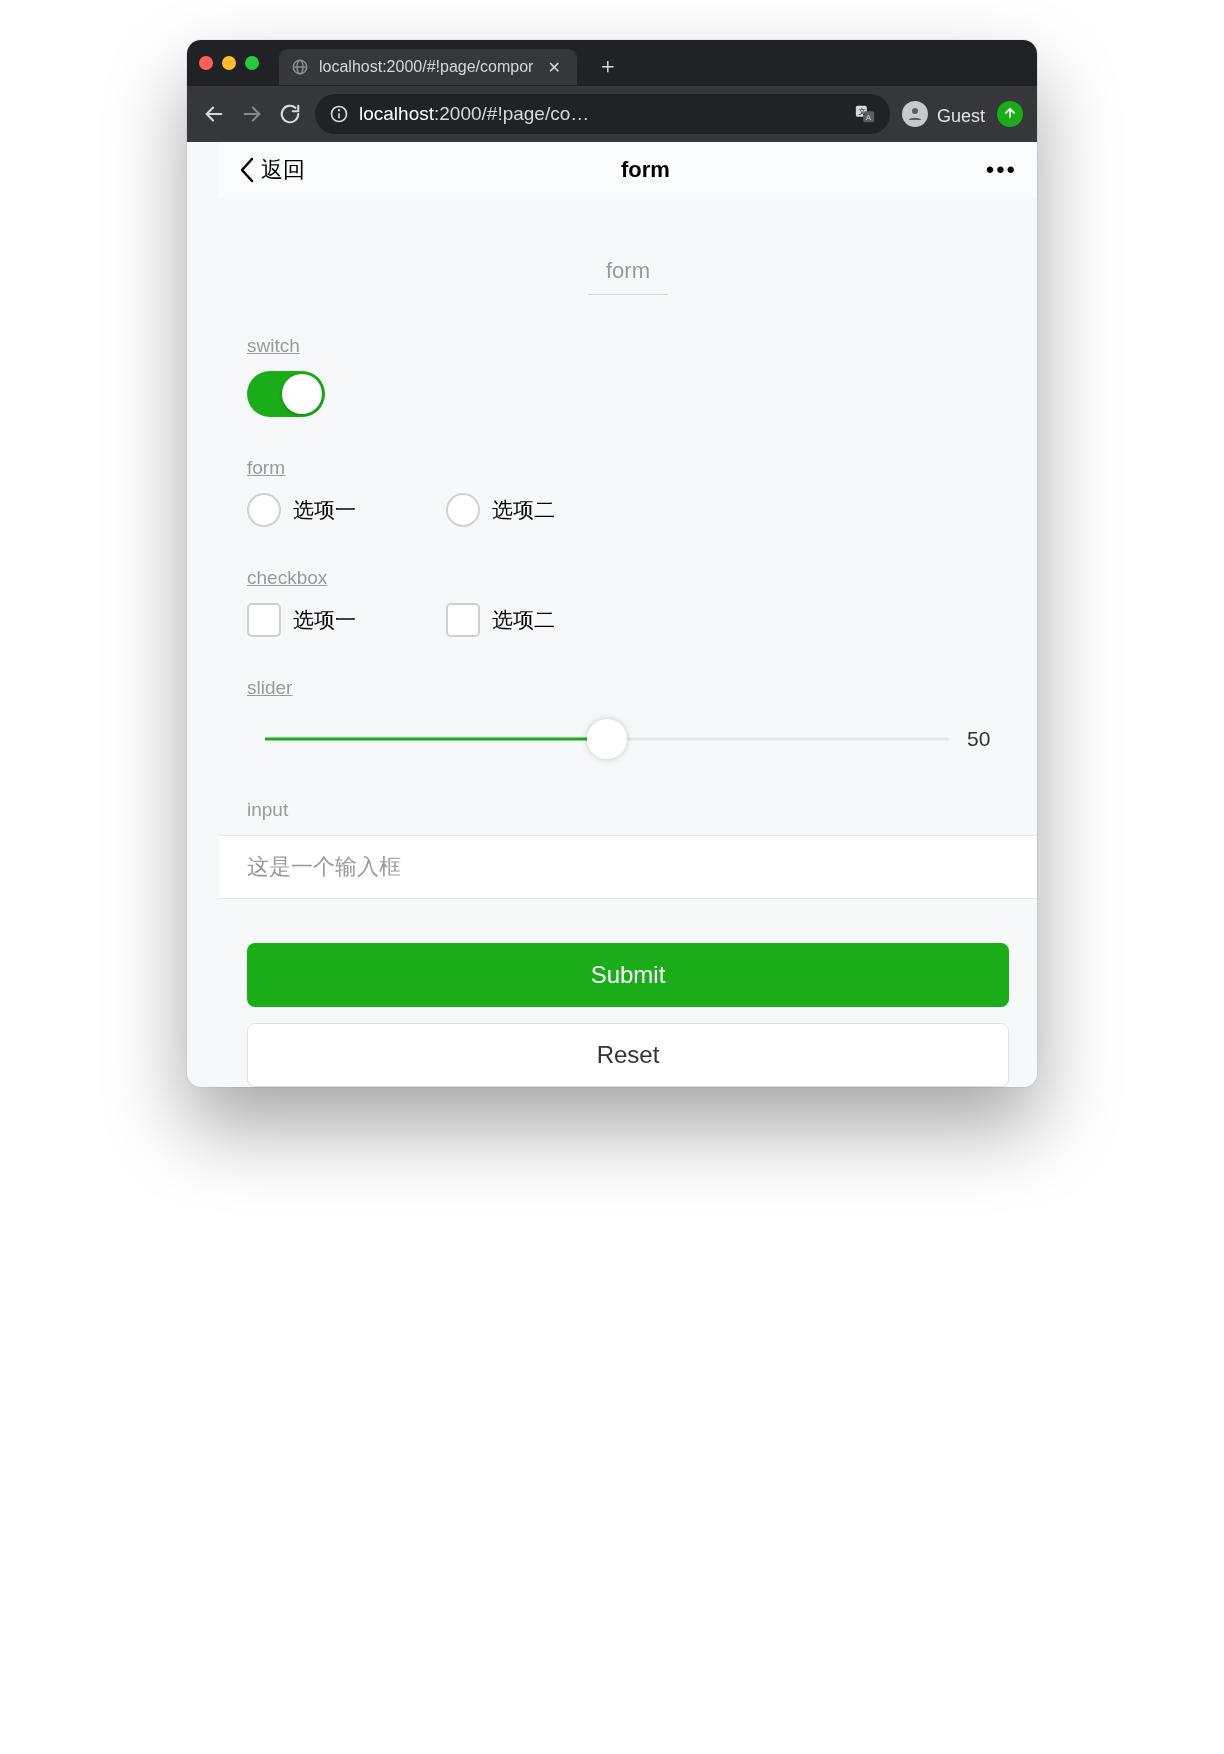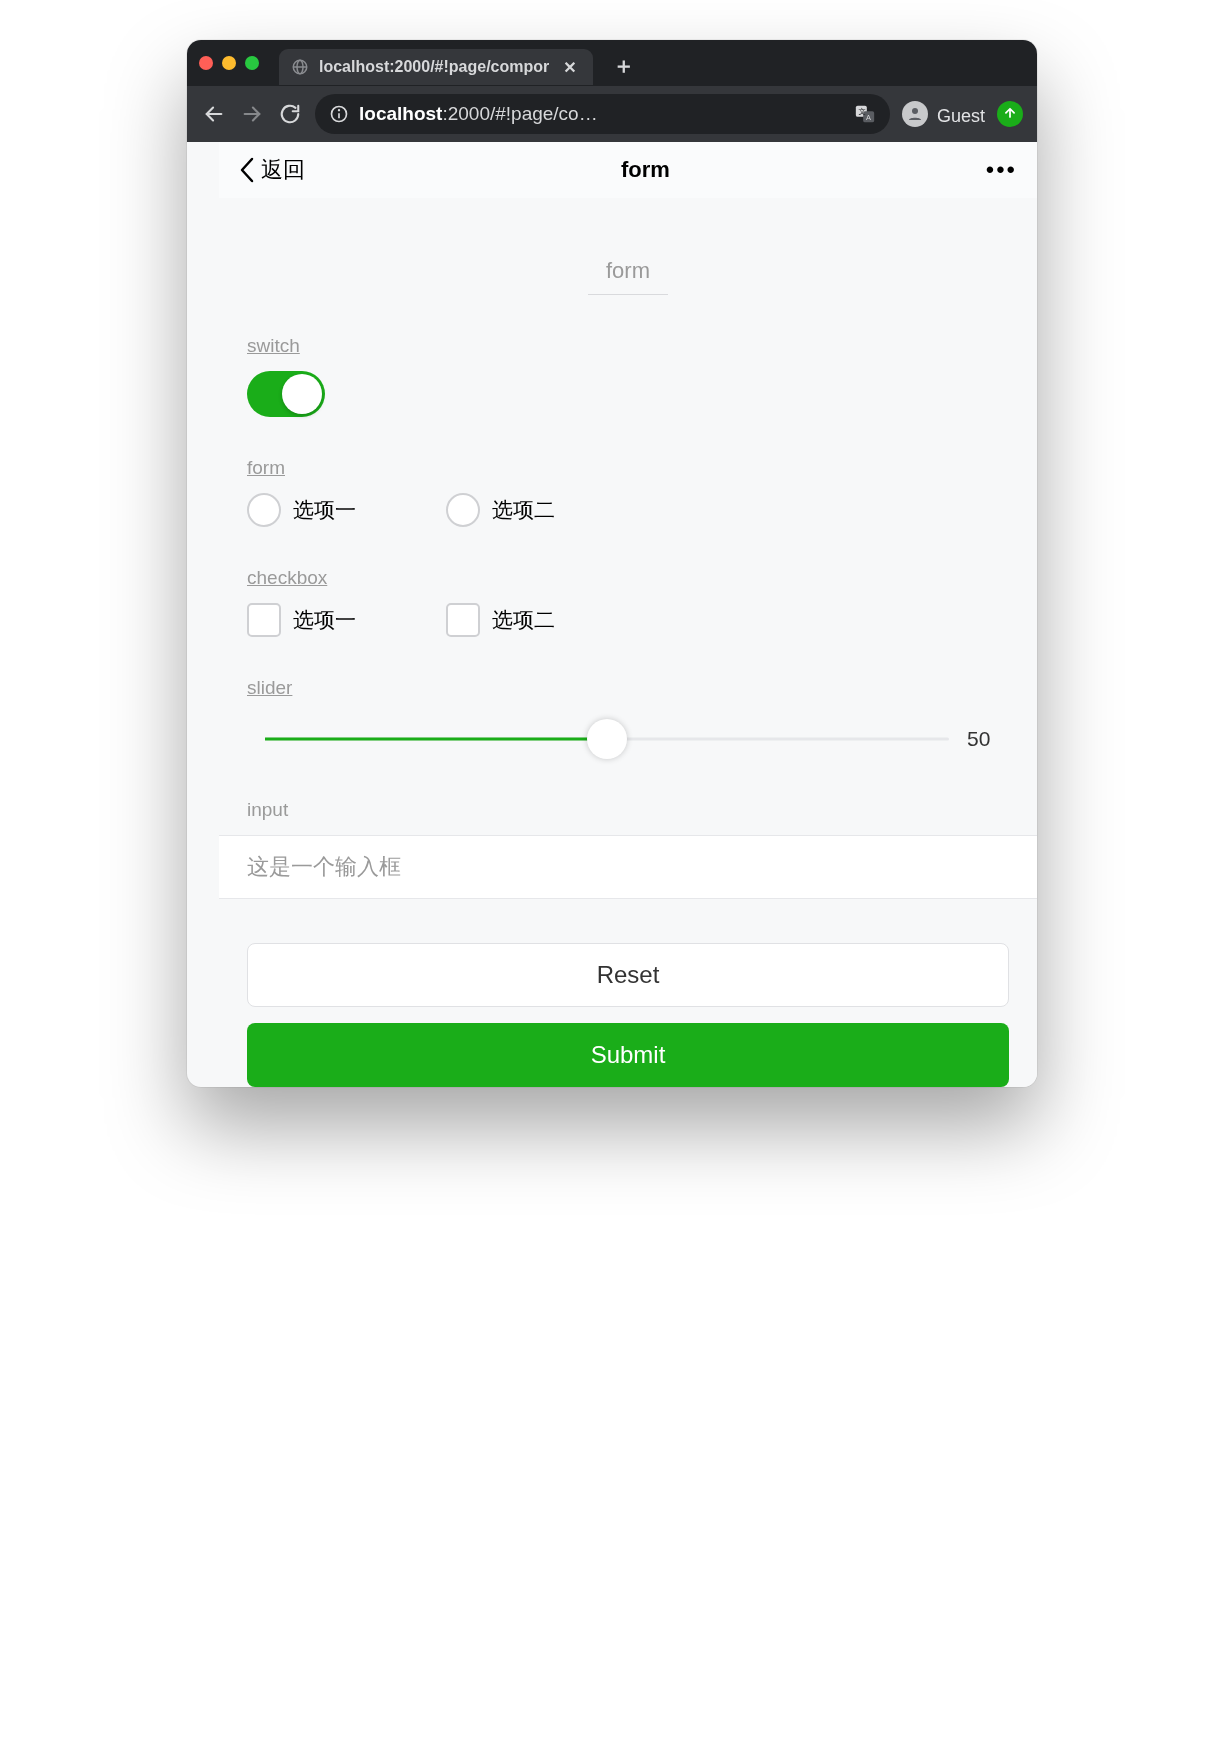--- a/index.html
+++ b/index.html
@@ -25,21 +25,20 @@
     box-shadow: 0 40px 80px rgba(0,0,0,0.35), 0 0 0 1px rgba(0,0,0,0.05);
   }
 
   .tabbar {
     background: #202225;
     height: 46px;
     display: flex;
     align-items: center;
     padding: 0 12px;
     gap: 10px;
-    font-weight: bold;
   }
   .traffic {
     display: flex;
     gap: 9px;
     padding-right: 10px;
   }
   .traffic span {
     width: 14px; height: 14px; border-radius: 50%;
     display: inline-block;
   }
@@ -99,21 +98,21 @@
     height: 40px;
     display:flex;
     align-items:center;
     padding: 0 14px;
     gap: 10px;
     color:#d7d8da;
     font-size: 19px;
     min-width: 0;
   }
   .omnibox .info-icon { width:20px; height:20px; flex:none; }
-  .omnibox .host b { color: #fff; font-weight: 700; }
+  .omnibox .host b { color: #fff; font-weight: 400; }
   .omnibox .host { overflow:hidden; text-overflow:ellipsis; white-space:nowrap; flex:1 1 auto; }
   .omnibox .translate-icon { width:22px; height:22px; flex:none; }
 
   .profile {
     display:flex; align-items:flex-end; gap:9px;
     color:#e2e3e5; font-size:18px;
   }
   .profile .avatar {
     width:26px; height:26px; border-radius:50%;
     background:#c8c9cb;
@@ -422,18 +421,18 @@
         <div class="slider-value">50</div>
       </div>
     </div>
 
     <div class="input-block">
       <div class="input-label">input</div>
       <input class="text-input" placeholder="这是一个输入框" style="">
     </div>
 
     <div class="btns">
+      <div class="btn btn-primary">Submit</div>
       <div class="btn btn-default">Reset</div>
-      <div class="btn btn-primary">Submit</div>
     </div>
 
   </div>
 </div>
 
 </body></html>

